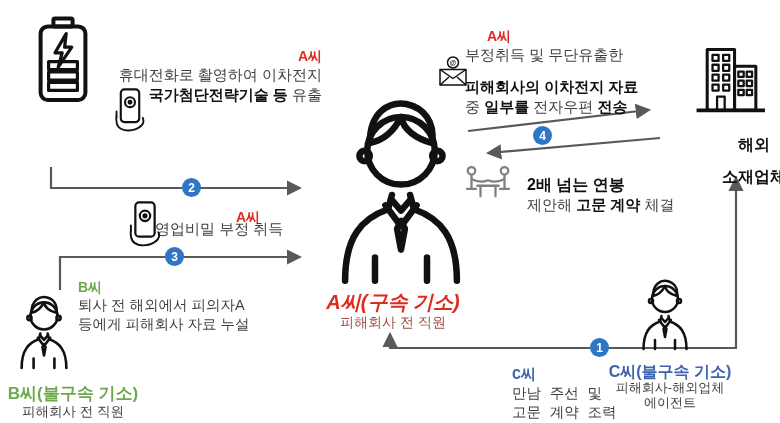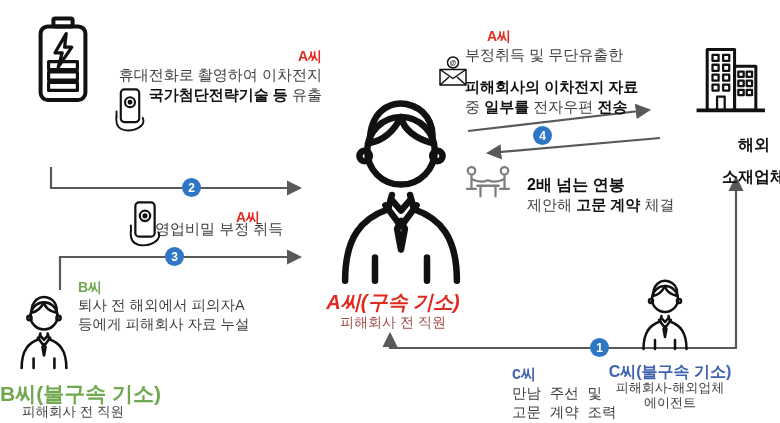--- a/index.html
+++ b/index.html
@@ -16,21 +16,21 @@
   b,.bold{font-weight:bold;color:var(--text_black);margin-top:12px;}
   .red{color:var(--red);} .green{color:var(--green);} .blue{color:var(--blue);}
   .dark{color:var(--text_dark);} .adesc{color:var(--a_desc_red);}
   .t12{font-size:12.5px;line-height:14px;}
   .t13{font-size:13px;line-height:14.5px;}
   .t135{font-size:13.5px;line-height:15px;}
   .t14{font-size:14px;line-height:18px;}
   .t145{font-size:14.5px;line-height:19px;}
   .t15{font-size:15px;line-height:20px;}
   .t16{font-size:16px;line-height:19.5px;}
-  .t17{font-size:21px;line-height:20px;}
+  .t17{font-size:17px;line-height:20px;}
   .t20{font-size:20px;line-height:23px;font-style:italic;}
   .num-circle{position:absolute;z-index:3;width:19px;height:19px;border-radius:50%;
     background:var(--circle_blue);color:#fff;font-size:12px;font-weight:bold;
     display:flex;align-items:center;justify-content:center;}
   #connectors{position:absolute;left:0;top:0;z-index:1;}
 </style>
 </head>
 <body>
 
 <svg width="0" height="0" style="position:absolute" aria-hidden="true">

